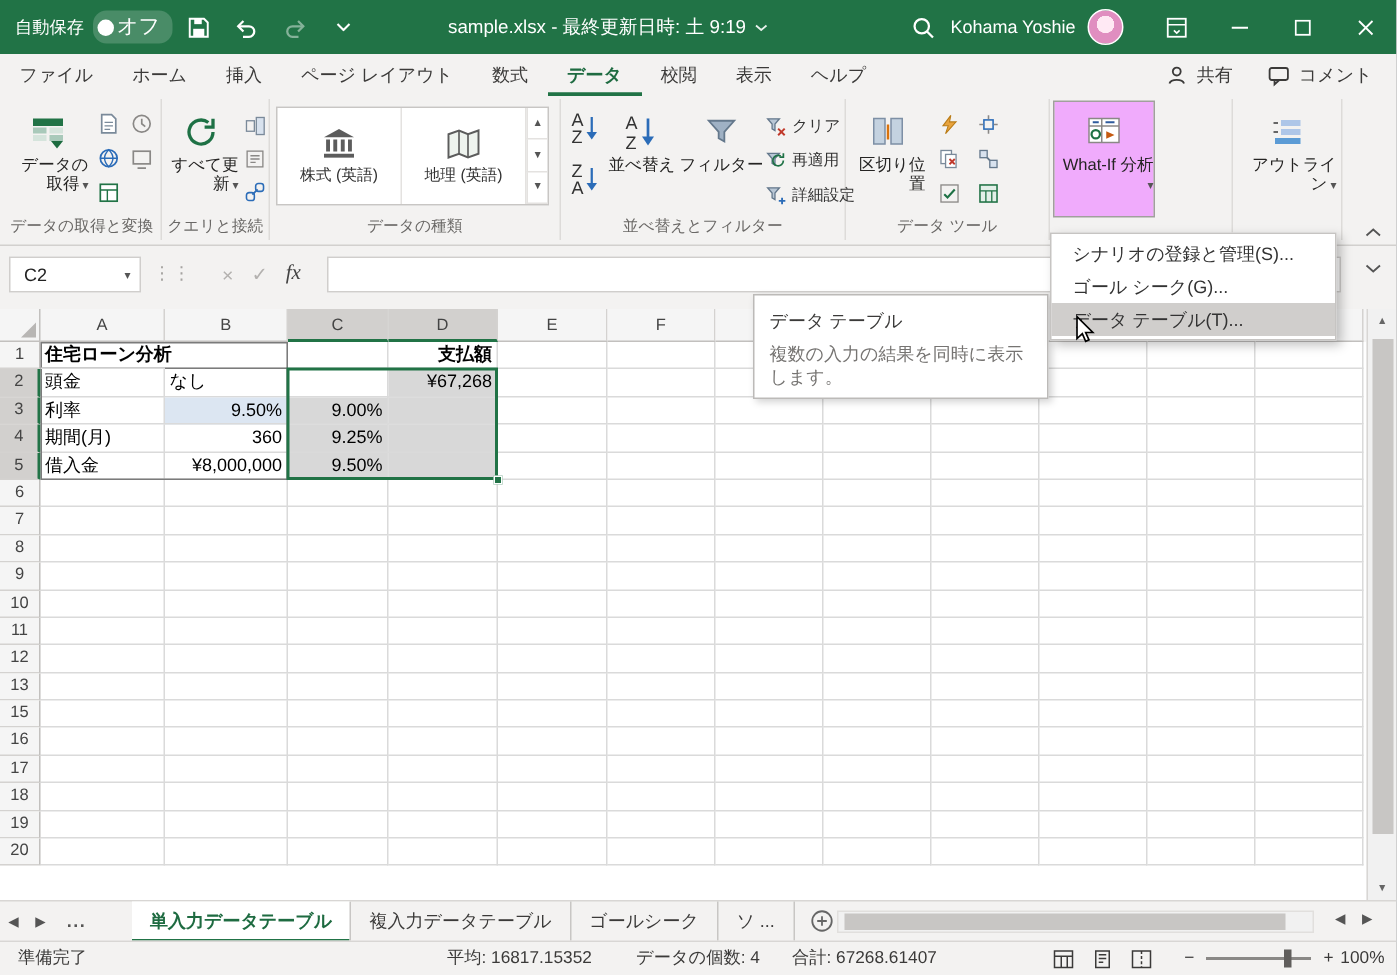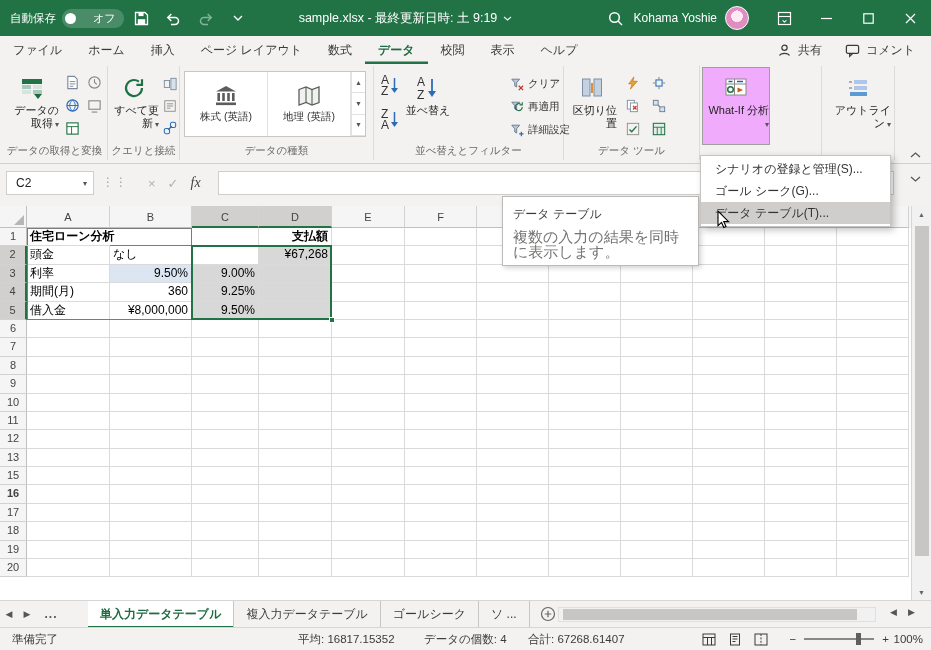--- a/index.html
+++ b/index.html
@@ -2,21 +2,21 @@
 <html><head>
 <meta charset="utf-8">
 <style>
 *{margin:0;padding:0;box-sizing:border-box;border:none;background:none;font:inherit}
 body{font-family:"Liberation Sans","DejaVu Sans",sans-serif;background:#777;}
 .app{position:relative;width:931px;height:650px;background:#fff;overflow:hidden;font-size:12px;color:#252423}
 svg{display:block}
 
 .titlebar{position:absolute;left:0;top:0;width:931px;height:36px;background:#217346;display:flex;align-items:center;color:#fff}
 .autosave{display:flex;align-items:center;gap:6px;margin-left:10px;font-size:11.5px}
-.toggle{display:flex;align-items:center;gap:17px;border-radius:9px;padding:2px 8px 2px 3px;background:rgba(255,255,255,.18);font-size:11px;cursor:default}
+.toggle{display:flex;align-items:center;gap:2px;border-radius:9px;padding:2px 8px 2px 3px;background:rgba(255,255,255,.18);font-size:14px;cursor:default}
 .knob{width:11px;height:11px;border-radius:50%;background:#fff}
 .tbtn{width:28px;height:28px;display:flex;align-items:center;justify-content:center;margin-left:4px;color:#fff;cursor:default}
 .dim{opacity:.45}
 .doc-title{position:absolute;left:0;right:0;top:0;height:36px;display:flex;align-items:center;justify-content:center;padding-right:120px;font-size:12.5px;pointer-events:none}
 .doc-title .chevslot{margin-left:6px;opacity:.9}
 .tb-right{margin-left:auto;display:flex;align-items:center;height:36px}
 .user-name{font-size:12px;margin:0 8px 0 4px}
 .avatar{width:24px;height:24px;border-radius:50%;background:radial-gradient(circle at 50% 42%,#ffe9f4 0 34%,#e08ec0 35% 100%);border:1.5px solid #fff;margin-right:14px}
 .winbtn{width:42px;height:36px;display:flex;align-items:center;justify-content:center;color:#fff}
 
@@ -94,21 +94,21 @@
 .zoomctl{position:absolute;right:42px;top:0;height:22px;display:flex;align-items:center;gap:8px}
 .zoom-track{position:relative;width:70px;height:2px;background:#8a8886}
 .zoom-thumb{position:absolute;left:52px;top:-5px;width:5px;height:12px;background:#605e5c}
 .zoom-label{position:absolute;right:8px;top:0;height:22px;line-height:22px}
 
 .wi-menu{position:absolute;left:700px;top:155px;width:191px;background:#fff;border:1px solid #c6c4c2;box-shadow:3px 3px 7px rgba(0,0,0,.25);padding:2px 0;z-index:100}
 .mi{height:22px;line-height:22px;padding-left:14px;font-size:12px;color:#333;white-space:nowrap}
 .mi.hl{background:#d0cecc}
 .wi-tooltip{position:absolute;left:502px;top:196px;width:197px;height:70px;background:#fff;border:1px solid #bcbab8;box-shadow:2px 2px 5px rgba(0,0,0,.18);padding:9px 10px;z-index:90}
 .tt-title{font-size:12px;color:#3b3a39;margin-bottom:6px}
-.tt-body{font-size:15px;line-height:15px;color:#767472}
+.tt-body{font-size:12px;line-height:15px;color:#767472}
 .cursor{position:absolute;left:716px;top:210px;z-index:110;pointer-events:none}
 </style>
 </head>
 <body>
 
 <div class="app">
 
   <div class="titlebar">
     <div class="autosave">
       <span>自動保存</span>
@@ -350,20 +350,28 @@
         <span class="ric">
           <svg width="26" height="26" viewBox="0 0 26 26">
               <text x="2" y="11" font-size="10" fill="#333" font-family="sans-serif">A</text>
               <text x="2" y="24" font-size="10" fill="#333" font-family="sans-serif">Z</text>
               <path d="M17 4v16" stroke="#2b6cb8" stroke-width="1.8"></path>
               <path d="M13 16l4 6 4-6z" fill="#2b6cb8"></path>
             </svg>
         </span>
         <span class="lbl nowrap">並べ替え</span>
       </div>
+      <div class="rbtn" style="left:82px;width:50px">
+        <span class="ric">
+          <svg width="24" height="24" viewBox="0 0 24 24">
+              <path d="M3.5 4.5h17l-6.6 7.4v6.4l-3.8-2.1v-4.3z" fill="#9fb1c4" stroke="#64788c" stroke-width="1.2"></path>
+            </svg>
+        </span>
+        <span class="lbl nowrap">フィルター</span>
+      </div>
       <div class="srow" style="left:134px;top:8px">
         <span class="si">
             <svg width="14" height="14" viewBox="0 0 16 16">
               <path d="M2 2.5h9l-3.4 4v5l-2.2-1.3v-3.7z" fill="#b9c7d6" stroke="#64788c"></path>
               <path d="M10 10l5 5M15 10l-5 5" stroke="#c0392b" stroke-width="1.5"></path>
             </svg>
           </span>
         <span>クリア</span>
       </div>
       <div class="srow" style="left:134px;top:31px">
@@ -720,21 +728,21 @@
           <div class="cell" style="width: 73px; line-height: 17.4px;"></div>
           <div class="cell" style="width: 72px; line-height: 17.4px;"></div>
           <div class="cell" style="width: 72px; line-height: 17.4px;"></div>
           <div class="cell" style="width: 72px; line-height: 17.4px;"></div>
           <div class="cell" style="width: 72px; line-height: 17.4px;"></div>
           <div class="cell" style="width: 72px; line-height: 17.4px;"></div>
           <div class="cell" style="width: 72px; line-height: 17.4px;"></div>
           <div class="cell" style="width: 72px; line-height: 17.4px;"></div>
         </div>
         <div class="grid-row" style="height: 18.4px;">
-          <div class="row-hdr" style="line-height: 17.4px; font-weight: bold;">16</div>
+          <div class="row-hdr" style="line-height: 17.4px;">16</div>
           <div class="cell" style="width: 83px; line-height: 17.4px;"></div>
           <div class="cell" style="width: 82px; line-height: 17.4px;"></div>
           <div class="cell" style="width: 67px; line-height: 17.4px;"></div>
           <div class="cell" style="width: 73px; line-height: 17.4px;"></div>
           <div class="cell" style="width: 73px; line-height: 17.4px;"></div>
           <div class="cell" style="width: 72px; line-height: 17.4px;"></div>
           <div class="cell" style="width: 72px; line-height: 17.4px;"></div>
           <div class="cell" style="width: 72px; line-height: 17.4px;"></div>
           <div class="cell" style="width: 72px; line-height: 17.4px;"></div>
           <div class="cell" style="width: 72px; line-height: 17.4px;"></div>

